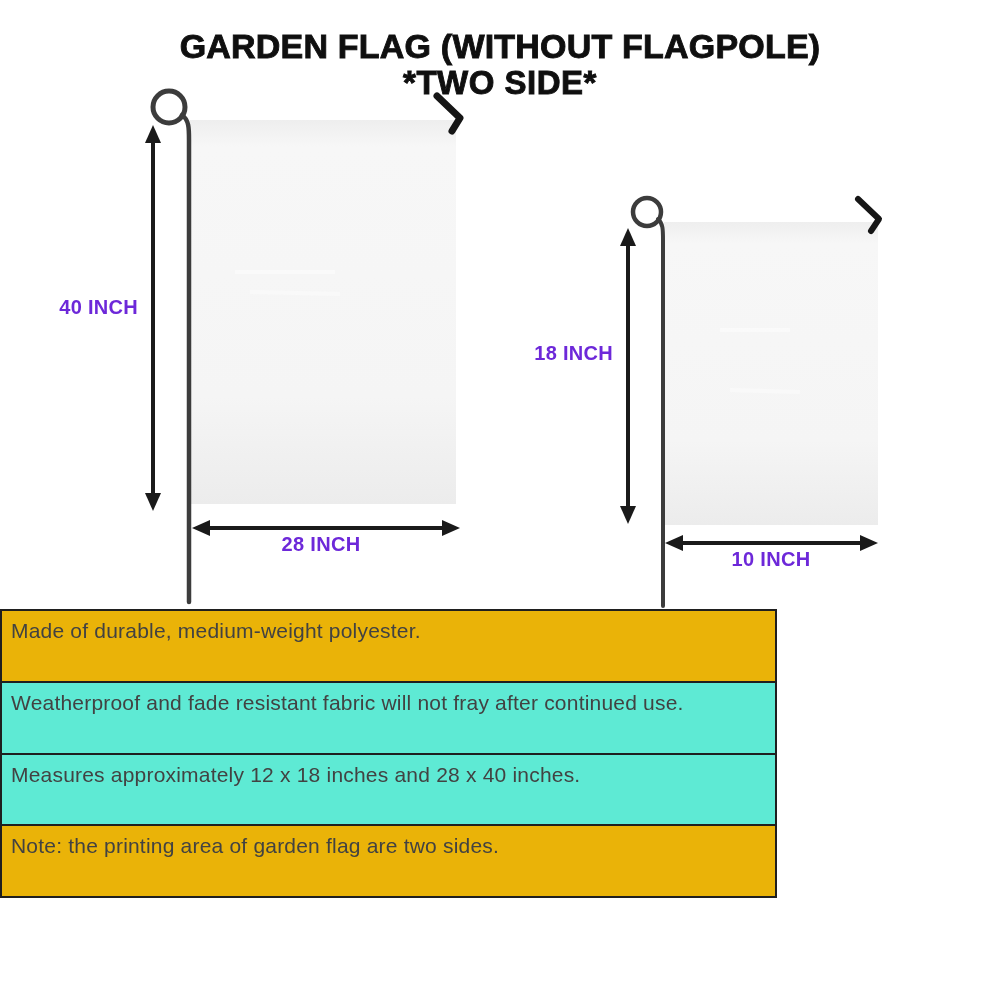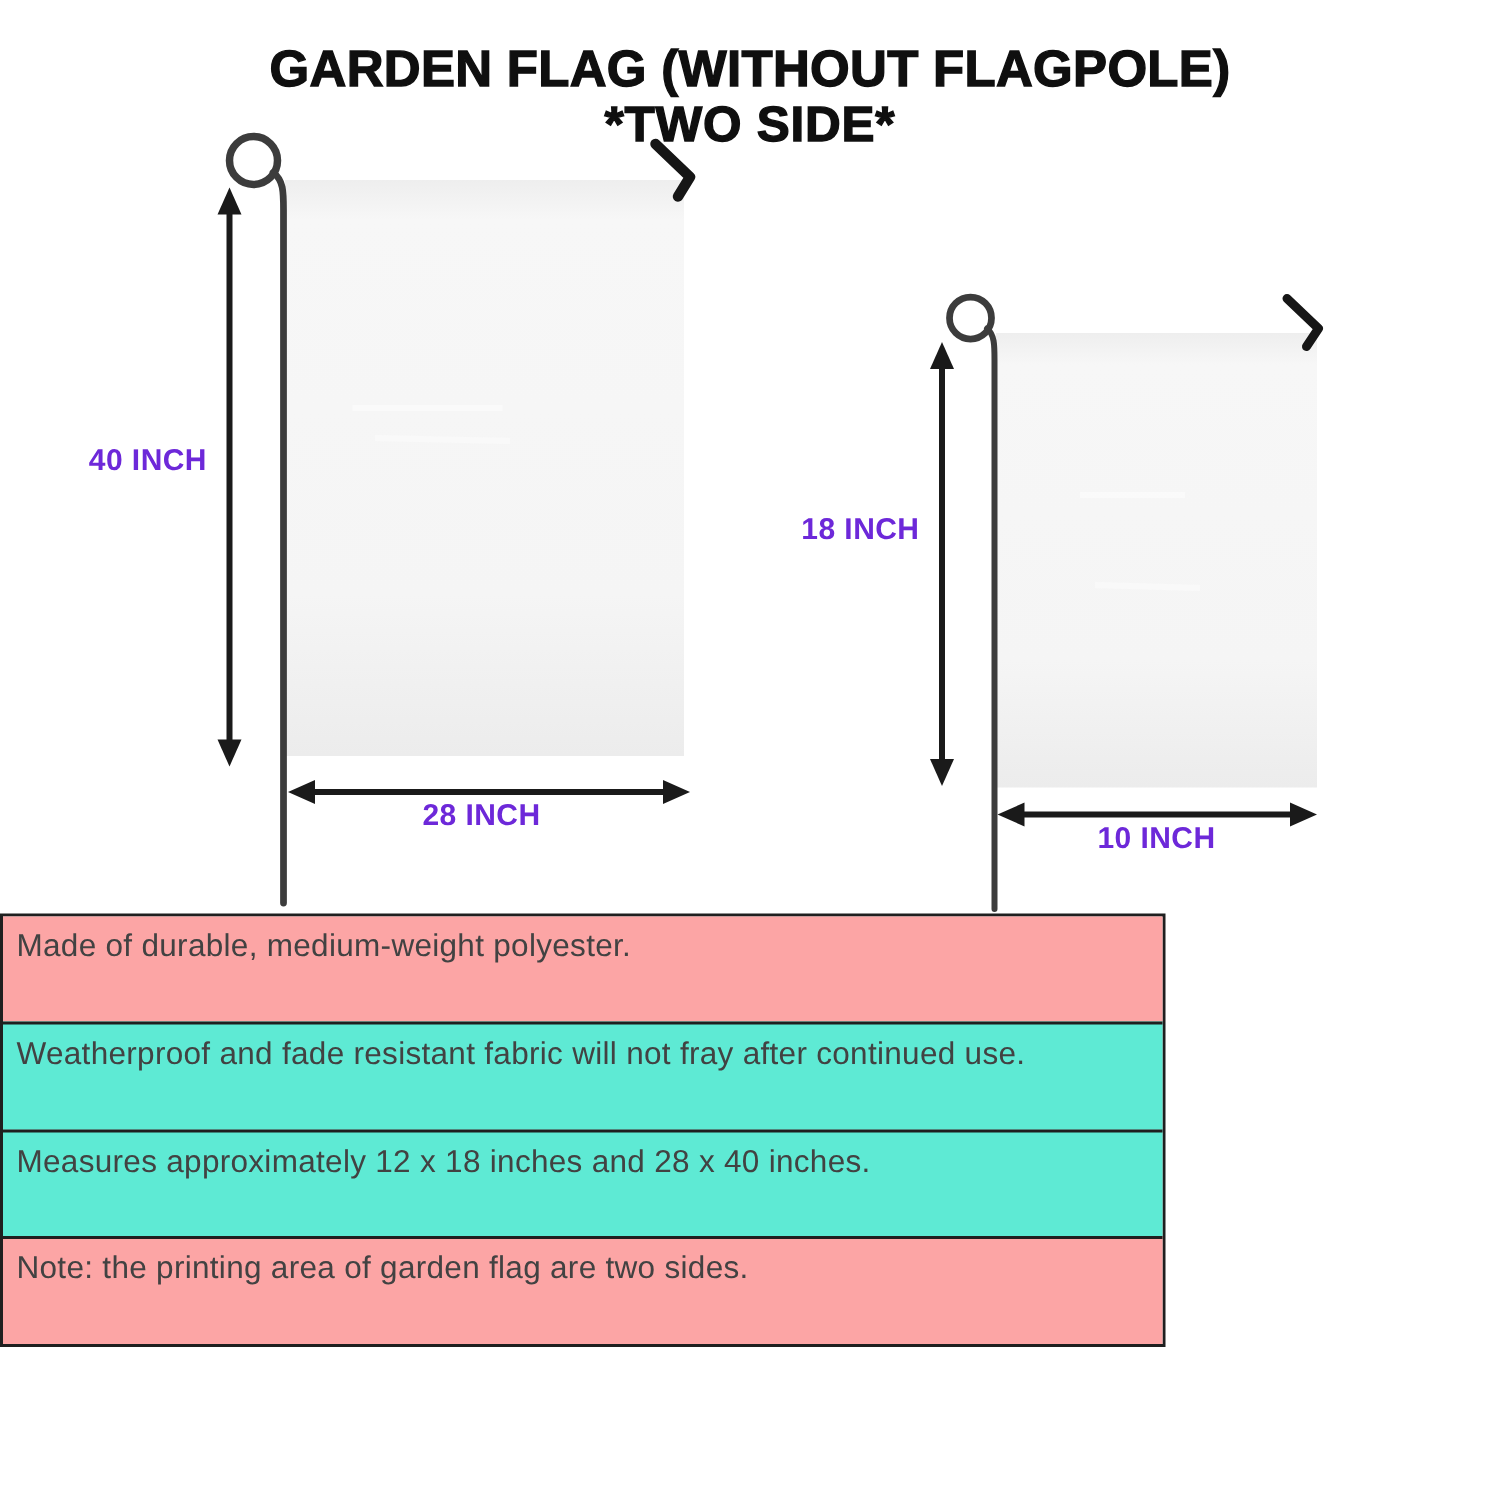--- a/index.html
+++ b/index.html
@@ -20,21 +20,21 @@
   .lbl-28{left:221px;top:533px;width:200px;text-align:center;}
   .lbl-18{left:477px;top:342px;width:136px;text-align:right;}
   .lbl-12{left:671px;top:548px;width:200px;text-align:center;}
 
   
   .features{position:absolute;left:0;top:609px;width:777px;height:289px;box-sizing:border-box;
             border:2px solid #1f1f1f;display:flex;flex-direction:column;}
   .frow{flex:1;box-sizing:border-box;padding:7px 10px 0 9px;font-size:21px;color:#424242;
         letter-spacing:.2px;border-top:2px solid #1f1f1f;line-height:1.25;}
   .frow:first-child{border-top:none;}
-  .frow.gray{background:#fca5a5;}
+  .frow.gray{background:#eab308;}
   .frow.white{background:#5eead4;}
 </style>
 </head>
 <body>
 
 <div class="canvas">
 
   <div class="title">
     <div class="t1">GARDEN FLAG (WITHOUT FLAGPOLE)</div>
     <div class="t2">*TWO SIDE*</div>

